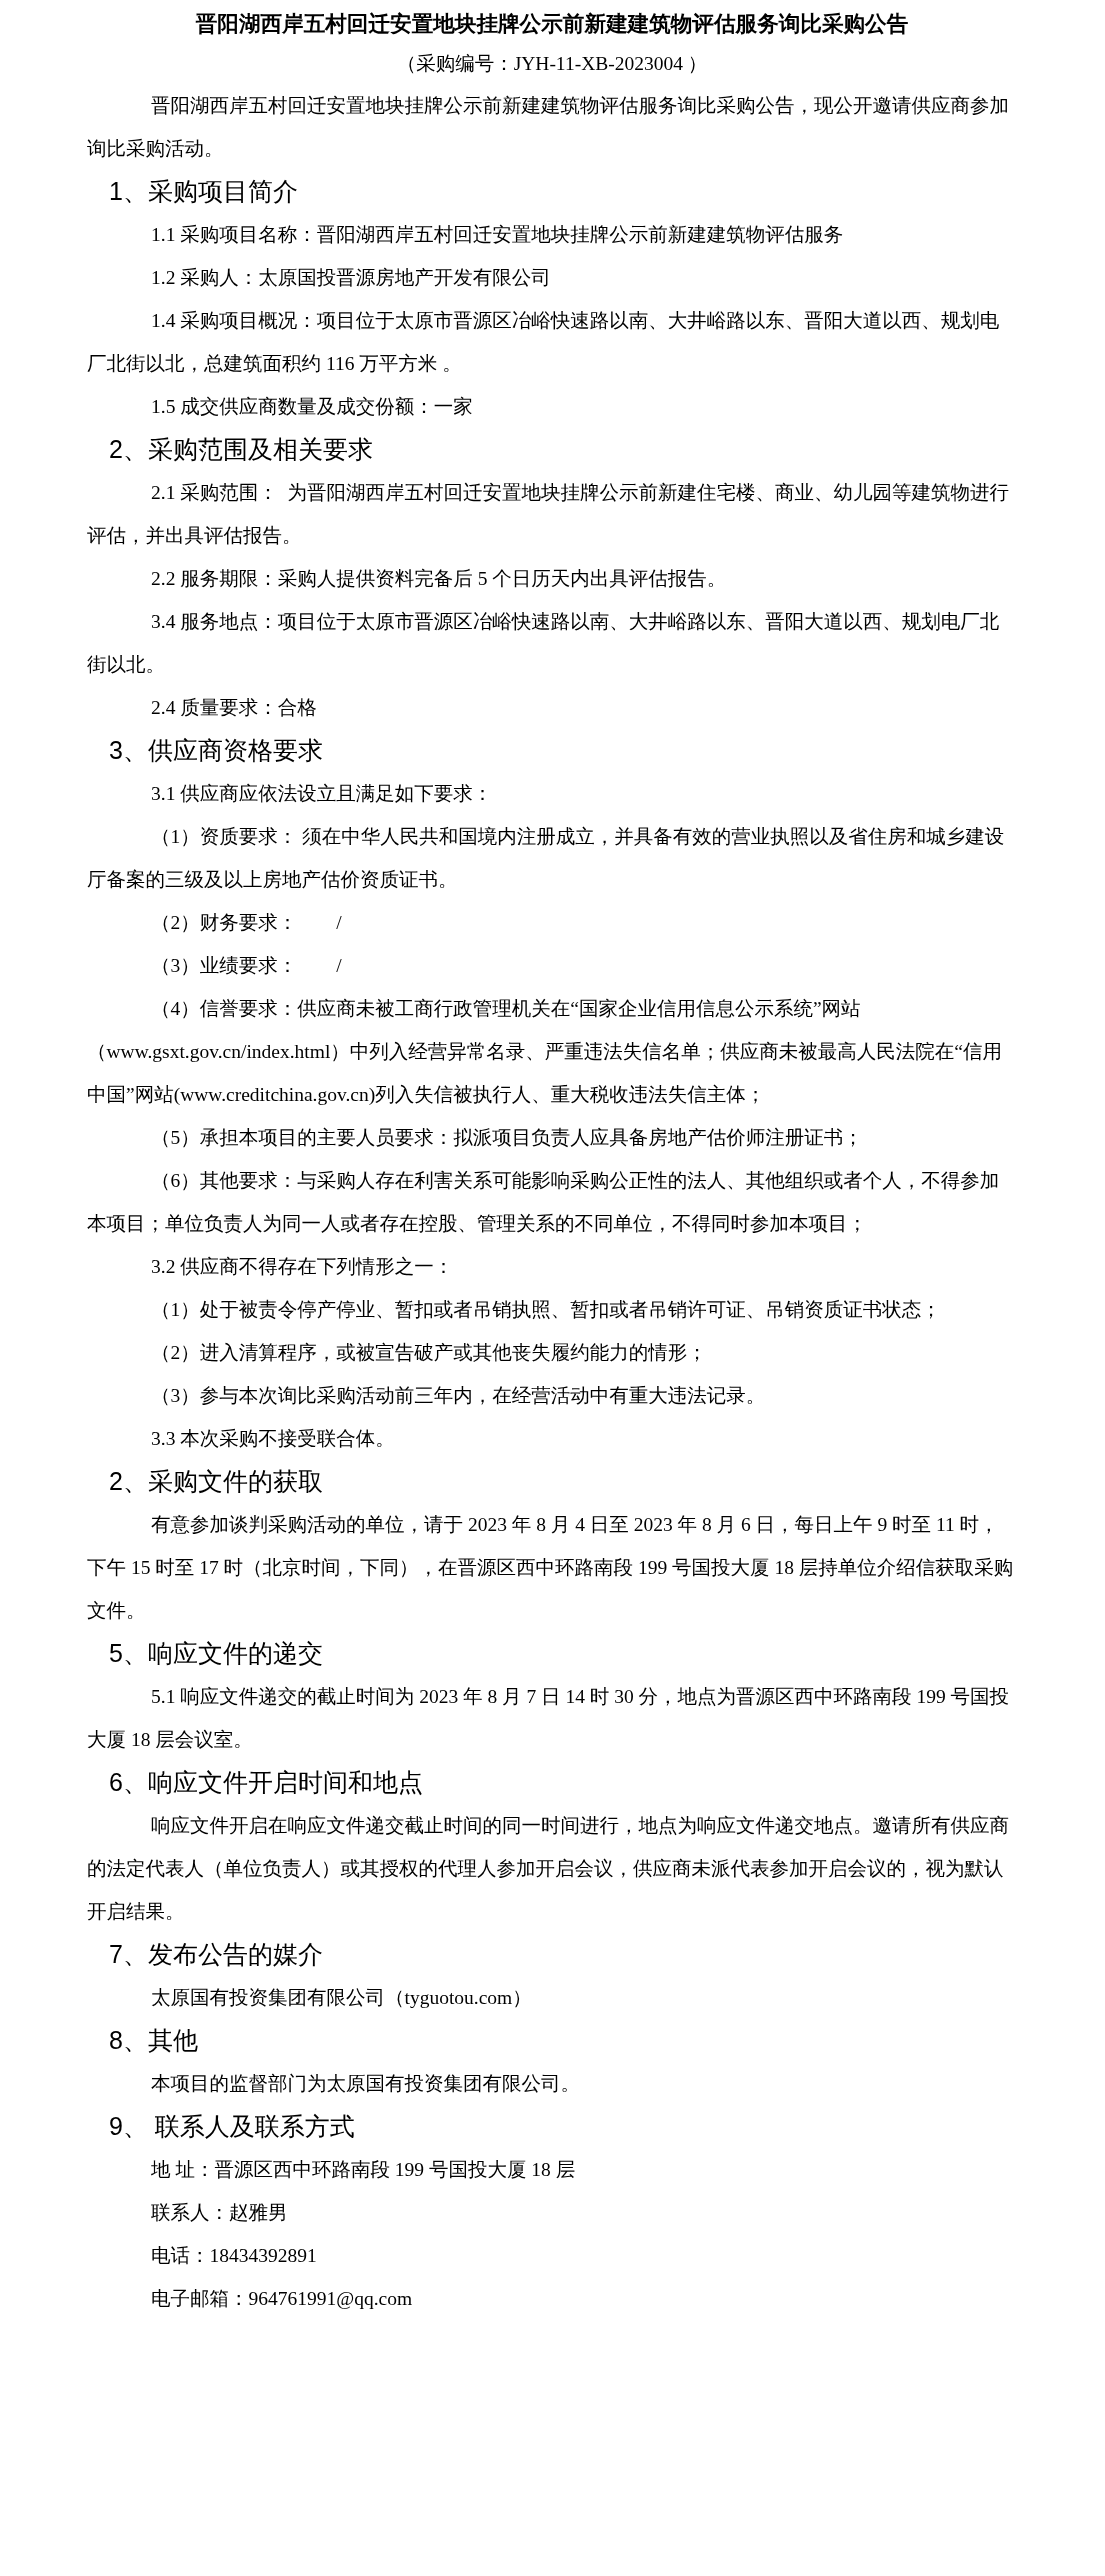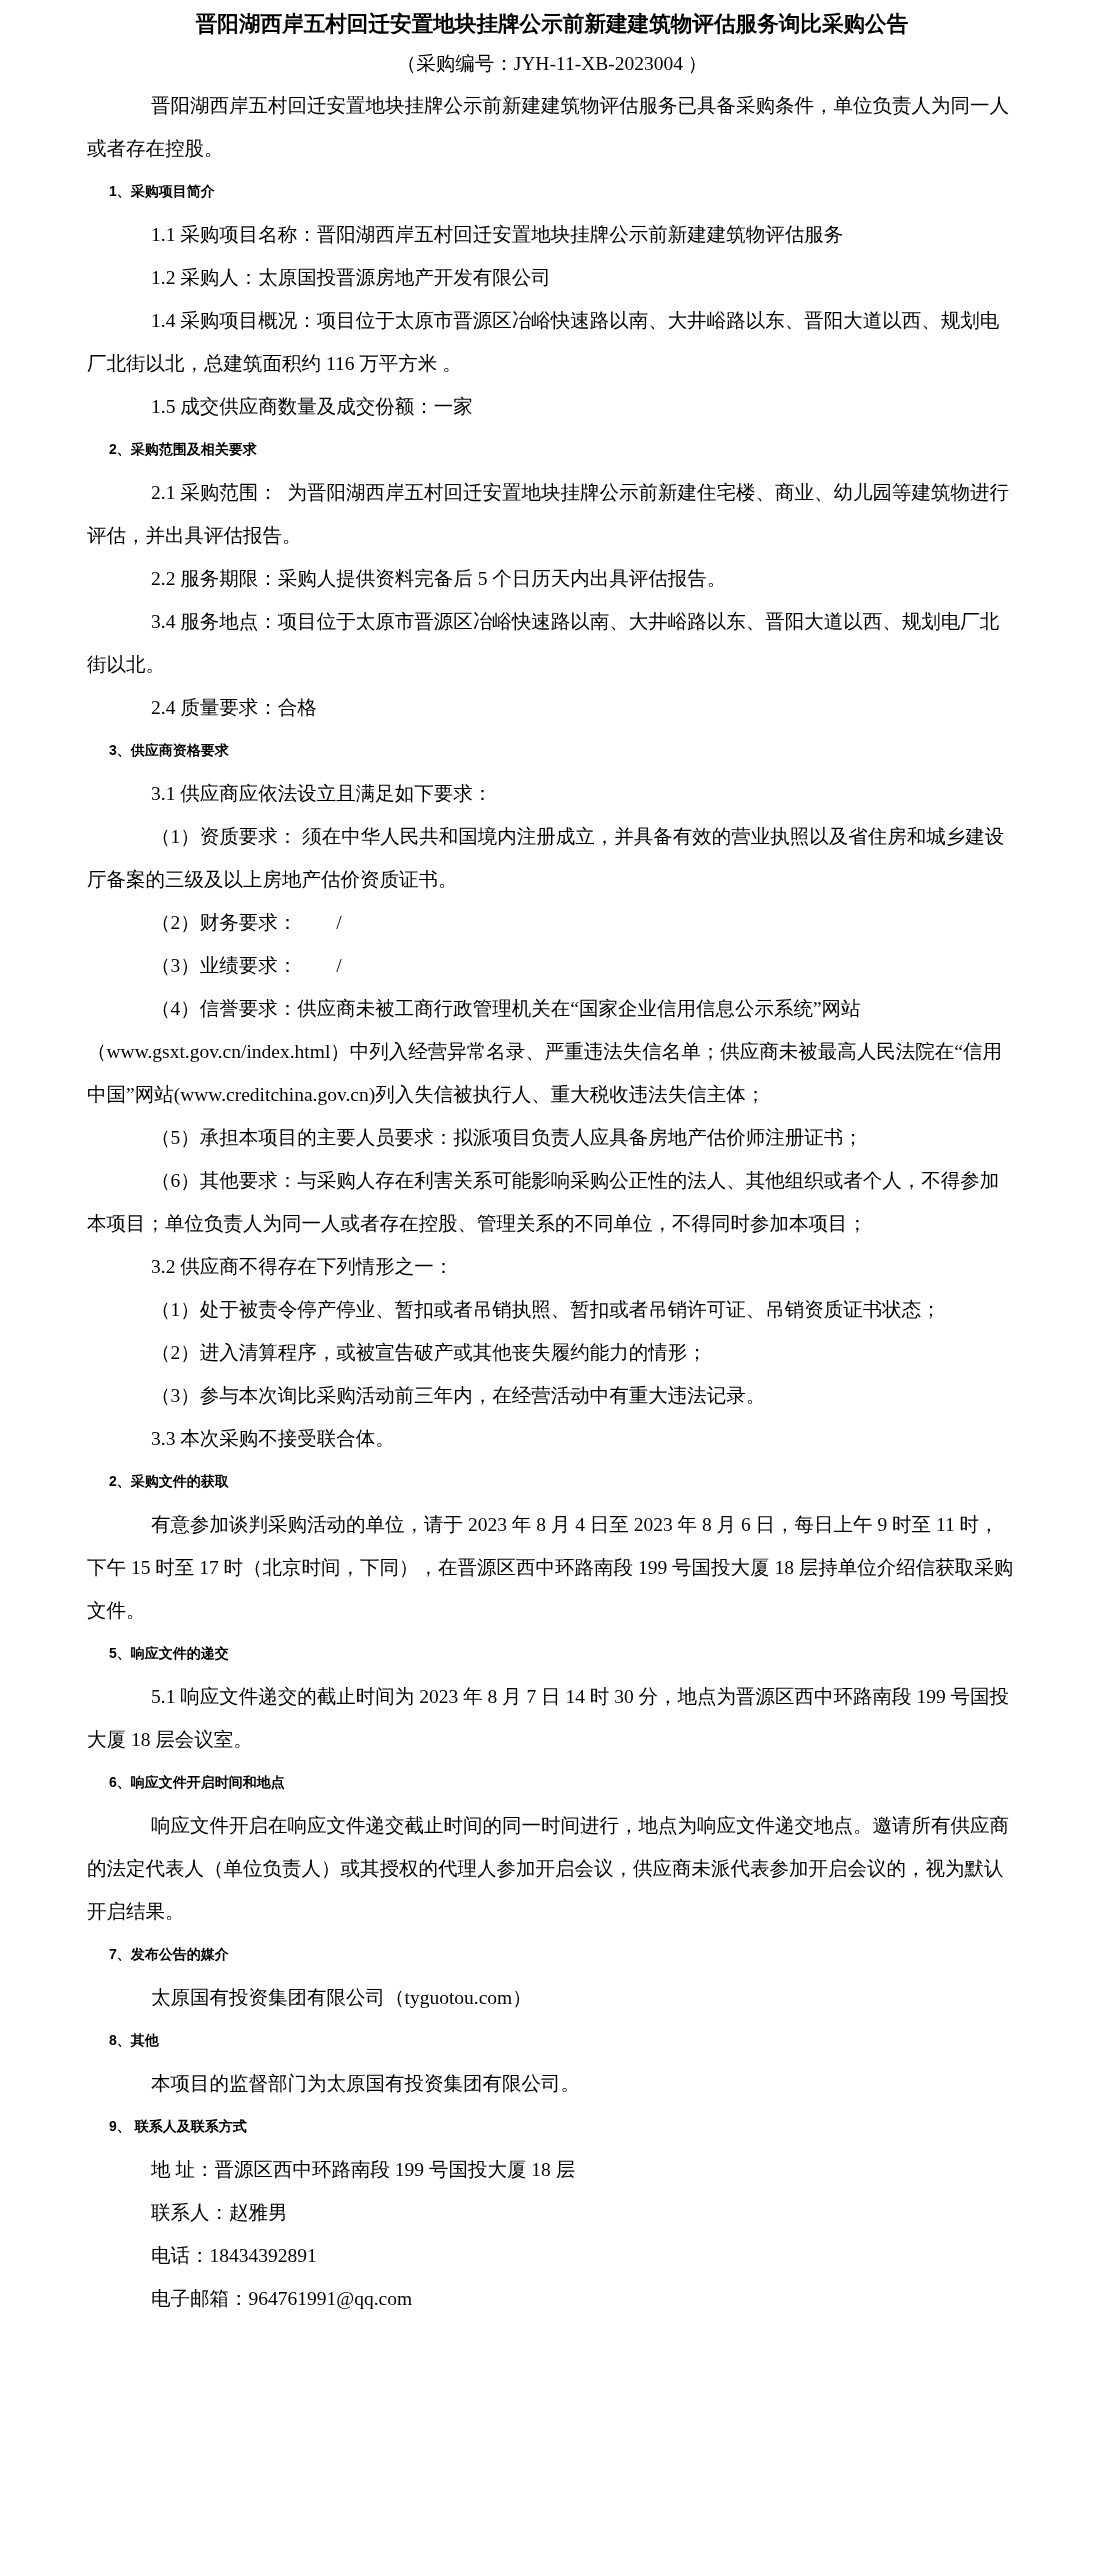--- a/index.html
+++ b/index.html
@@ -33,36 +33,36 @@
   }
   .para {
     font-size: 19.5px;
     line-height: 43px;
     text-indent: 64px;
     white-space: pre-wrap;
     overflow-wrap: break-word;
     margin: 0;
   }
   .sec-heading {
-    font-size: 14px;
-    font-weight: bold;
+    font-size: 25px;
+    font-weight: normal;
     font-family: "Liberation Sans", "DejaVu Sans", sans-serif;
     line-height: 43px;
     padding-left: 22px;
     margin: 0;
     white-space: pre-wrap;
   }
 </style>
 </head>
 <body>
 
 <div class="doc">
   <div class="doc-title">晋阳湖西岸五村回迁安置地块挂牌公示前新建建筑物评估服务询比采购公告</div>
   <div class="doc-subtitle">（采购编号：JYH-11-XB-2023004 ）</div>
-  <p class="para">晋阳湖西岸五村回迁安置地块挂牌公示前新建建筑物评估服务已具备采购条件，单位负责人为同一人或者存在控股。</p>
+  <p class="para">晋阳湖西岸五村回迁安置地块挂牌公示前新建建筑物评估服务询比采购公告，现公开邀请供应商参加询比采购活动。</p>
   <div id="sections">
       <div class="sec-heading">1、采购项目简介</div>
       <p class="para">1.1 采购项目名称：晋阳湖西岸五村回迁安置地块挂牌公示前新建建筑物评估服务</p>
       <p class="para">1.2 采购人：太原国投晋源房地产开发有限公司</p>
       <p class="para">1.4 采购项目概况：项目位于太原市晋源区冶峪快速路以南、大井峪路以东、晋阳大道以西、规划电厂北街以北，总建筑面积约 116 万平方米 。</p>
       <p class="para">1.5 成交供应商数量及成交份额：一家</p>
       <div class="sec-heading">2、采购范围及相关要求</div>
       <p class="para">2.1 采购范围：  为晋阳湖西岸五村回迁安置地块挂牌公示前新建住宅楼、商业、幼儿园等建筑物进行评估，并出具评估报告。</p>
       <p class="para">2.2 服务期限：采购人提供资料完备后 5 个日历天内出具评估报告。</p>
       <p class="para">3.4 服务地点：项目位于太原市晋源区冶峪快速路以南、大井峪路以东、晋阳大道以西、规划电厂北街以北。</p>

